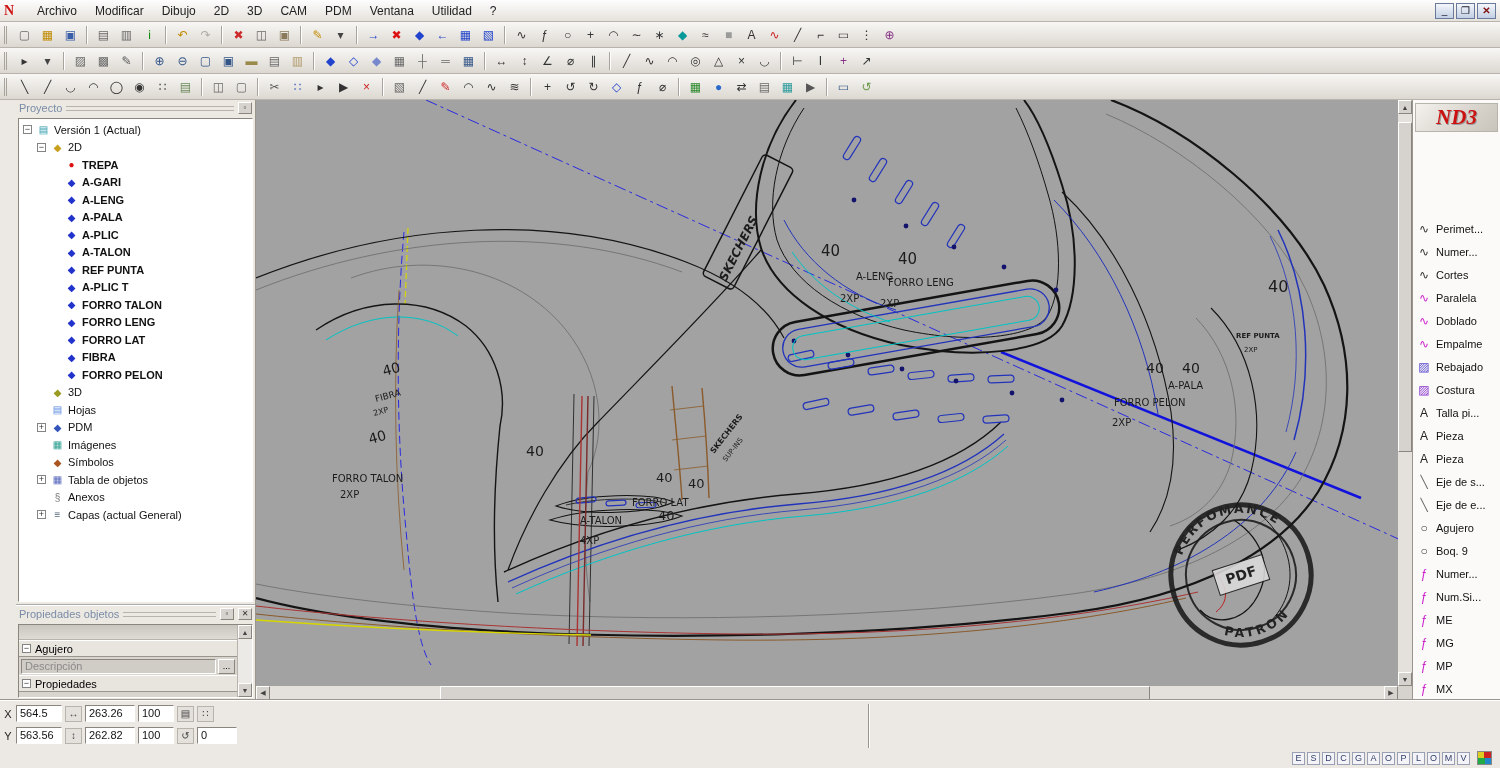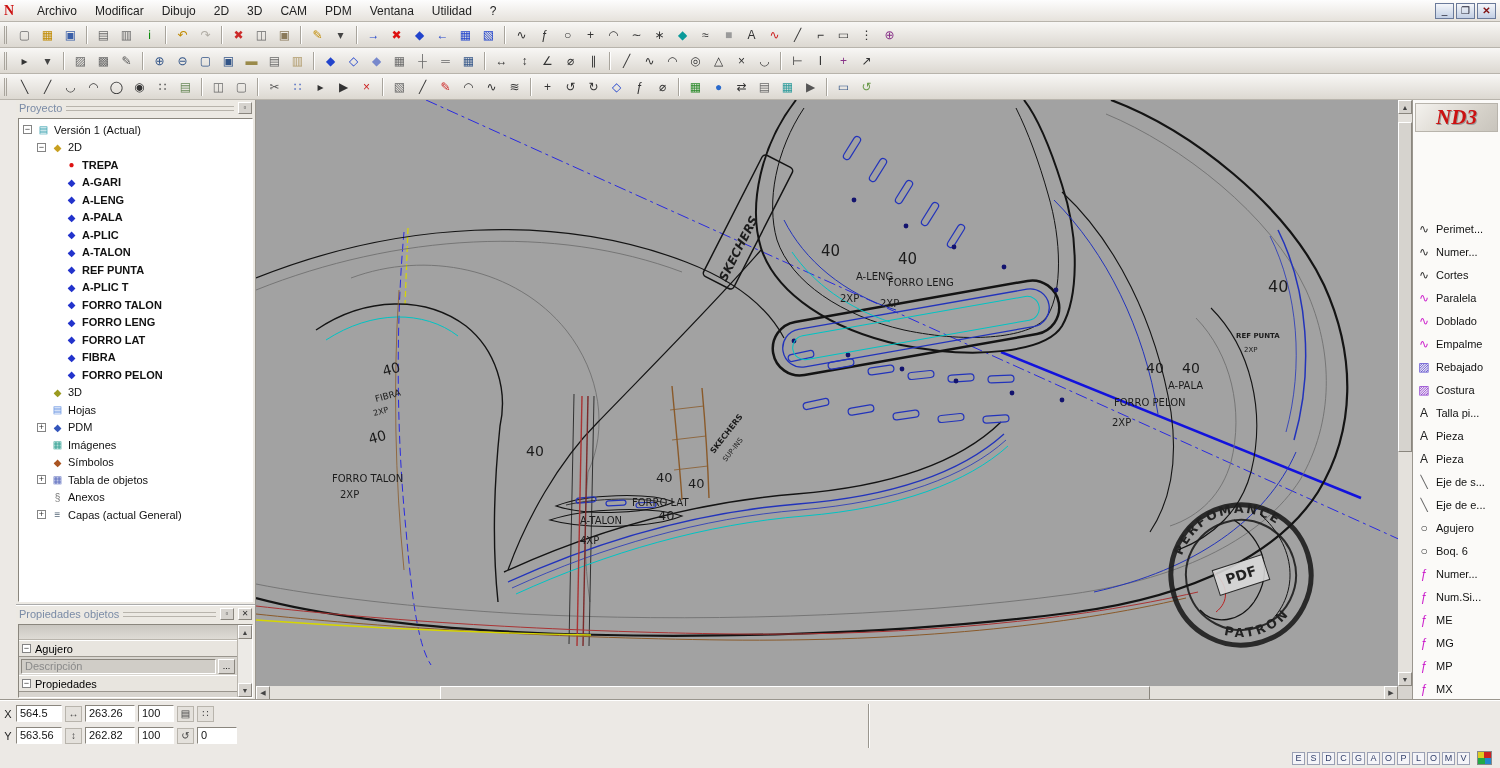--- a/index.html
+++ b/index.html
@@ -843,21 +843,21 @@
         <div class="tool-item">
           <span class="tool-icon" style="color: rgb(102, 102, 102);">╲</span>
           <span>Eje de e...</span>
         </div>
         <div class="tool-item">
           <span class="tool-icon" style="color: rgb(51, 51, 51);">○</span>
           <span>Agujero</span>
         </div>
         <div class="tool-item">
           <span class="tool-icon" style="color: rgb(51, 51, 51);">○</span>
-          <span>Boq. 6</span>
+          <span>Boq. 9</span>
         </div>
         <div class="tool-item">
           <span class="tool-icon" style="color: rgb(204, 34, 204);">ƒ</span>
           <span>Numer...</span>
         </div>
         <div class="tool-item">
           <span class="tool-icon" style="color: rgb(204, 34, 204);">ƒ</span>
           <span>Num.Si...</span>
         </div>
         <div class="tool-item">

